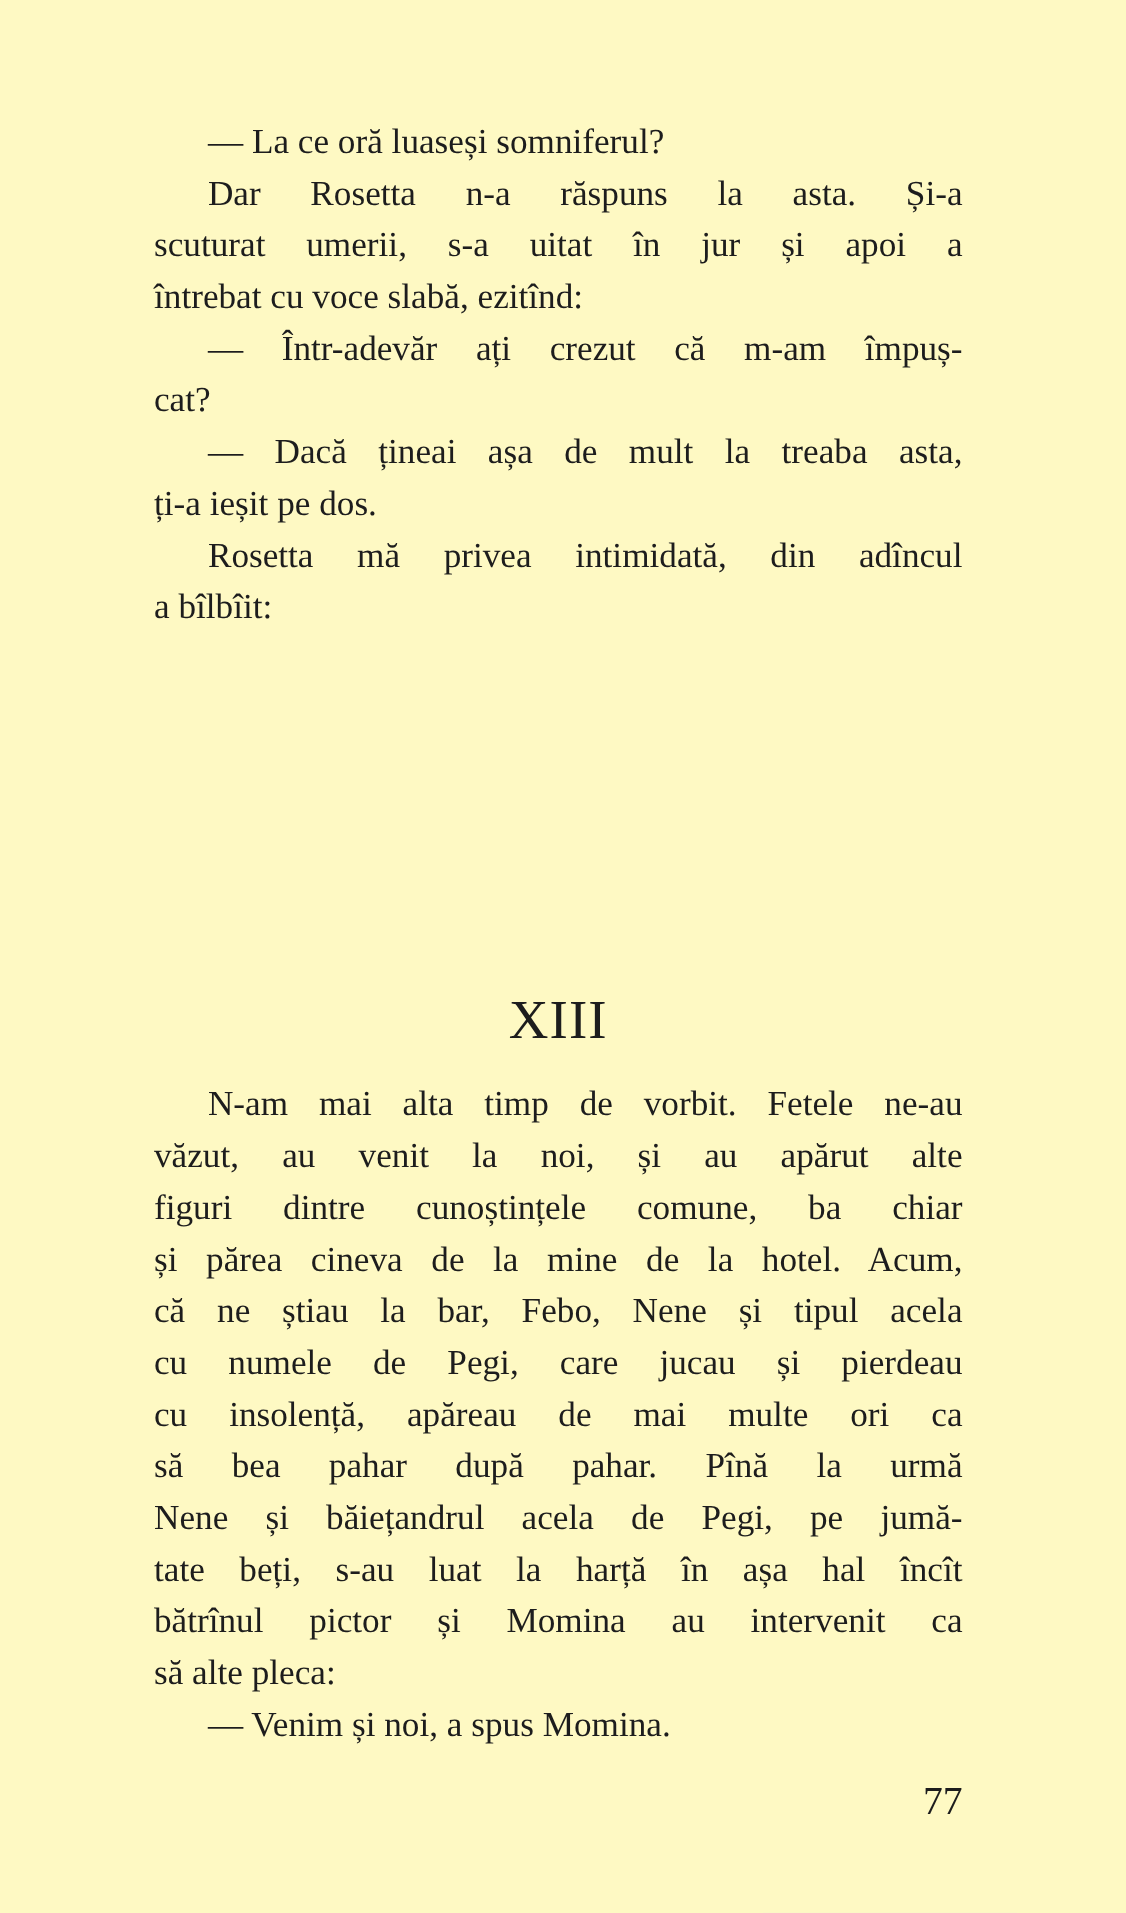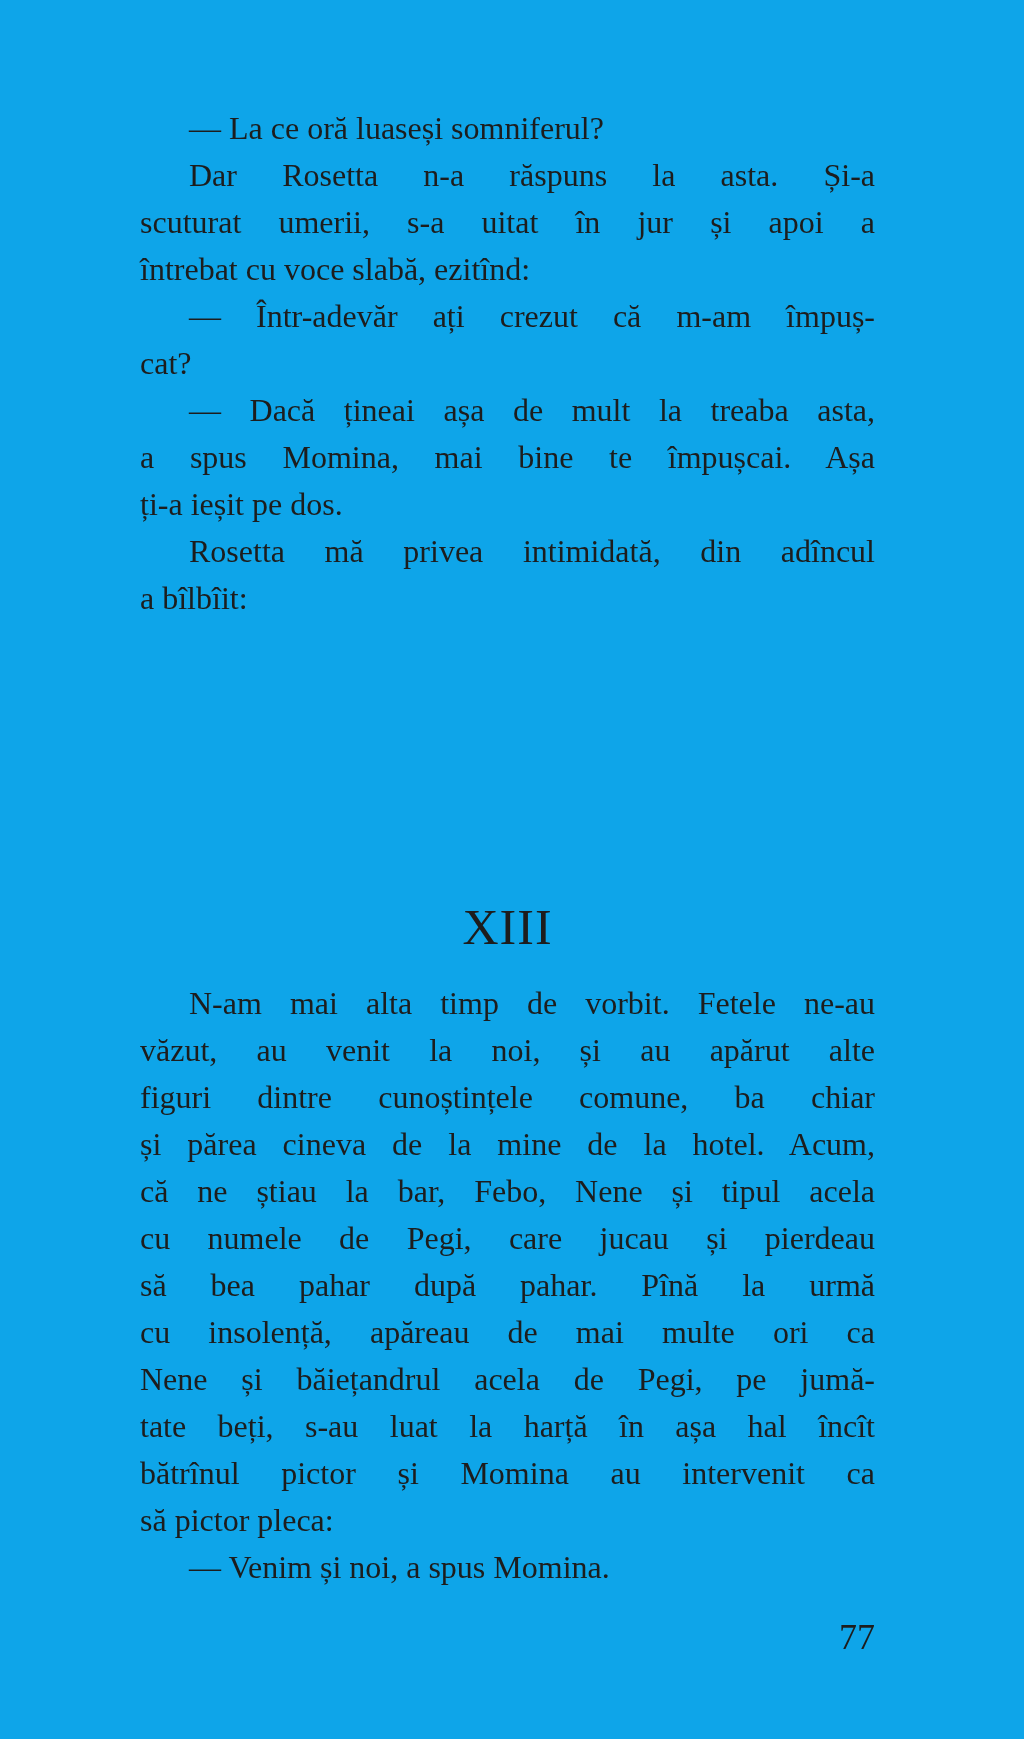--- a/index.html
+++ b/index.html
@@ -59,58 +59,57 @@
     left: 140px;
     width: 735px;
     text-align: right;
     font-size: 36px;
     line-height: 47px;
   }
 </style>
 </head>
 <body>
 
-<div class="page" style="background: #0ea5e9; color: rgb(29, 29, 29);">
+<div class="page" style="background: #fef9c3; color: rgb(29, 29, 29);">
   <div class="text-col" id="block1">
       <div class="paragraph">
         <div class="line last indent">— La ce oră luaseși somniferul?</div>
       </div>
       <div class="paragraph">
         <div class="line indent">Dar Rosetta n-a răspuns la asta. Și-a</div>
         <div class="line">scuturat umerii, s-a uitat în jur și apoi a</div>
         <div class="line last">întrebat cu voce slabă, ezitînd:</div>
       </div>
       <div class="paragraph">
         <div class="line indent">— Într-adevăr ați crezut că m-am împuș-</div>
         <div class="line last">cat?</div>
       </div>
       <div class="paragraph">
         <div class="line indent">— Dacă țineai așa de mult la treaba asta,</div>
-        <div class="line">a spus Momina, mai bine te împușcai. Așa</div>
         <div class="line last">ți-a ieșit pe dos.</div>
       </div>
       <div class="paragraph">
         <div class="line indent">Rosetta mă privea intimidată, din adîncul</div>
         <div class="line last">a bîlbîit:</div>
       </div>
     </div>
   <div class="chapter-heading">XIII</div>
   <div class="text-col" id="block2">
       <div class="paragraph">
         <div class="line indent">N-am mai alta timp de vorbit. Fetele ne-au</div>
         <div class="line">văzut, au venit la noi, și au apărut alte</div>
         <div class="line">figuri dintre cunoștințele comune, ba chiar</div>
         <div class="line">și părea cineva de la mine de la hotel. Acum,</div>
         <div class="line">că ne știau la bar, Febo, Nene și tipul acela</div>
         <div class="line">cu numele de Pegi, care jucau și pierdeau</div>
+        <div class="line">cu insolență, apăreau de mai multe ori ca</div>
         <div class="line">să bea pahar după pahar. Pînă la urmă</div>
-        <div class="line">cu insolență, apăreau de mai multe ori ca</div>
         <div class="line">Nene și băiețandrul acela de Pegi, pe jumă-</div>
         <div class="line">tate beți, s-au luat la harță în așa hal încît</div>
         <div class="line">bătrînul pictor și Momina au intervenit ca</div>
-        <div class="line last">să pictor pleca:</div>
+        <div class="line last">să alte pleca:</div>
       </div>
       <div class="paragraph">
         <div class="line last indent">— Venim și noi, a spus Momina.</div>
       </div>
     </div>
   <div class="page-number">77</div>
 </div>
 
 </body></html>

